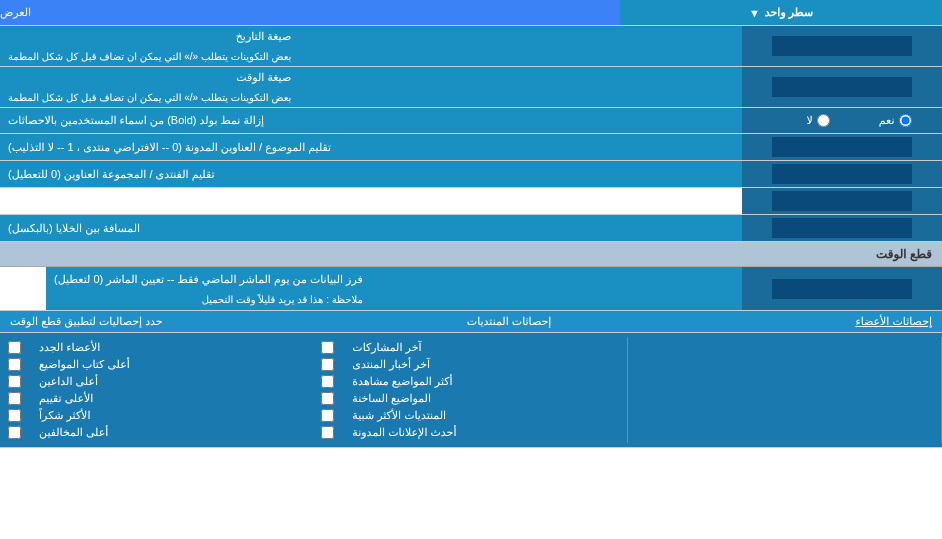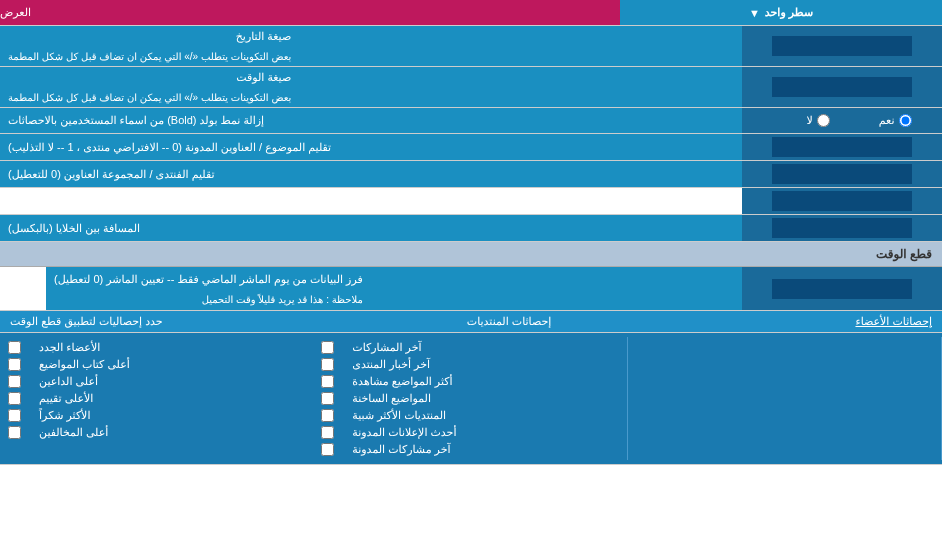--- a/index.html
+++ b/index.html
@@ -111,21 +111,21 @@
     }
   </style>
 </head>
 <body>
 
 <div class="row" style="min-height:26px;">
   <div class="label-cell" style="background:#1a8fc1; justify-content:center;">
     <span style="color:#fff; font-weight:bold;">سطر واحد</span>
     <span style="margin-right:5px; color:#fff;">▼</span>
   </div>
-  <div style="background:#be185d; flex:2; display:flex; align-items:center; justify-content:flex-end; padding-right:8px;">
+  <div style="background:#3b82f6; flex:2; display:flex; align-items:center; justify-content:flex-end; padding-right:8px;">
     <span style="color:#fff; font-size:11px;">العرض</span>
   </div>
 </div>
 
 <div class="row" style="min-height:36px;">
   <div class="input-cell">
     <input type="text" style="">
   </div>
   <div class="label-cell">
     <div>
@@ -243,24 +243,20 @@
       <input type="checkbox" style="">
     </div>
     <div class="checkbox-item">
       <span>المنتديات الأكثر شبية</span>
       <input type="checkbox" style="">
     </div>
     <div class="checkbox-item">
       <span>أحدث الإعلانات المدونة</span>
       <input type="checkbox" style="">
     </div>
-    <div class="checkbox-item">
-      <span>آخر مشاركات المدونة</span>
-      <input type="checkbox" style="">
-    </div>
   </div>
 
   <div class="checkbox-col">
     <div class="checkbox-item">
       <span>الأعضاء الجدد</span>
       <input type="checkbox" style="">
     </div>
     <div class="checkbox-item">
       <span>أعلى كتاب المواضيع</span>
       <input type="checkbox" style="">

